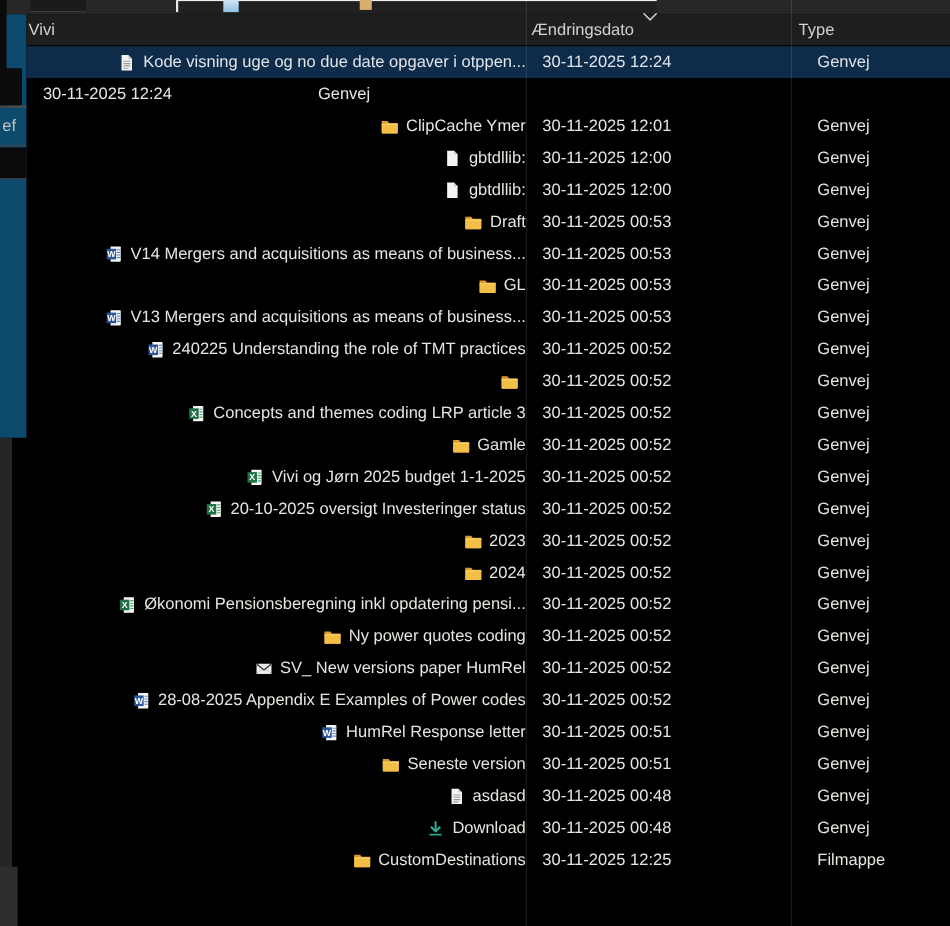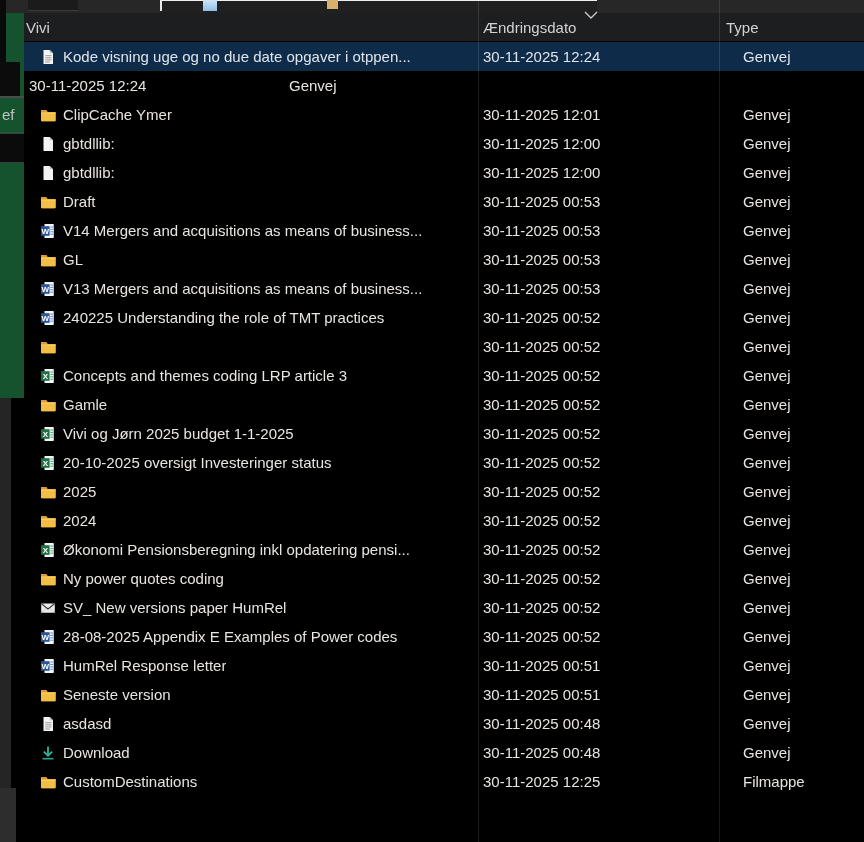--- a/index.html
+++ b/index.html
@@ -21,40 +21,40 @@
 
   
   .header{left:24px;top:13px;width:840px;height:28px;background:#1d1e20;}
   .header .hlabel{position:absolute;top:0;height:28px;line-height:30px;font-size:15px;color:#d2d2d2;white-space:nowrap;cursor:default;}
   .h-name{left:2px;}
   .h-date{left:459px;}
   .h-type{left:702px;}
   .sort-chevron{position:absolute;left:558px;top:-3px;width:18px;height:11px;}
 
   
-  .rail-top{left:0;top:13px;width:24px;height:385px;background:#14532d;}
+  .rail-top{left:0;top:13px;width:24px;height:385px;background:#0c4a6e;}
   .rail-black-side{position:absolute;left:0;top:-13px;width:6px;height:98px;background:#0a0a0a;}
   .rail-band1{position:absolute;left:0;top:49px;width:20px;height:34px;background:#0c0c0c;}
   .rail-div1{position:absolute;left:0;top:83px;width:24px;height:2px;background:#4b4b4b;}
   .rail-ef{position:absolute;left:2px;top:93px;font-size:15px;color:#c2c2c2;white-space:nowrap;}
   .rail-div2{position:absolute;left:0;top:119px;width:24px;height:1px;background:#474747;}
   .rail-band2{position:absolute;left:0;top:121px;width:24px;height:28px;background:#0b0b0b;}
   .rail-div3{position:absolute;left:0;top:149px;width:24px;height:1px;background:#3c3c3c;}
   .rail-bottom{left:0;top:398px;width:11px;height:444px;background:#252525;}
   .rail-corner{left:0;top:788px;width:16px;height:54px;background:#2d2d2d;}
 
   
   .file-list{left:24px;top:42px;width:840px;}
   .frow{height:29px;display:flex;align-items:center;font-size:15px;color:#e8e5e1;cursor:default;}
   .frow.selected{background:#0e2c49;color:#dfe4ea;}
-  .cell-name{flex:0 0 454px;display:flex;align-items:center;overflow:hidden;white-space:nowrap;padding-left:16px;box-sizing:border-box;}
+  .cell-name{flex:0 0 454px;display:flex;align-items:center;overflow:hidden;white-space:nowrap;padding-left:16px;box-sizing:border-box;justify-content:flex-end;}
   .cell-name .icon{flex:0 0 16px;height:16px;margin-right:7px;}
   .cell-name .icon svg{display:block;width:16px;height:16px;}
   .cell-name .label{overflow:hidden;white-space:nowrap;}
-  .cell-date{flex:0 0 241px;padding-left:5px;box-sizing:border-box;white-space:nowrap;}
+  .cell-date{flex:0 0 241px;padding-left:15px;box-sizing:border-box;white-space:nowrap;}
   .cell-type{flex:1;padding-left:24px;box-sizing:border-box;white-space:nowrap;overflow:hidden;}
 
   
   .col-sep{top:0;width:1px;height:842px;background:rgba(255,255,255,0.11);}
   .sep-1{left:478px;}
   .sep-2{left:719px;}
 </style>
 </head>
 <body>
 
@@ -328,21 +328,21 @@
   </div>
     <div class="frow">
     <div class="cell-name">
       <span class="icon">
           <svg viewBox="0 0 16 16">
             <path d="M1 3.1h5.3l1.5 1.8H15a.6.6 0 0 1 .6.6v8a.8.8 0 0 1-.8.8H1.8A.8.8 0 0 1 1 13.5V3.1z" fill="#dd9b33"></path>
             <path d="M1 5.6h14.6v7.9a.8.8 0 0 1-.8.8H1.8a.8.8 0 0 1-.8-.8V5.6z" fill="#f2be45"></path>
             <path d="M1 5.6h14.6v1.1H1z" fill="#f8d266"></path>
           </svg>
         </span>
-      <span class="label">2025</span>
+      <span class="label">2023</span>
     </div>
     <div class="cell-date">30-11-2025 00:52</div>
     <div class="cell-type">Genvej</div>
   </div>
     <div class="frow">
     <div class="cell-name">
       <span class="icon">
           <svg viewBox="0 0 16 16">
             <path d="M1 3.1h5.3l1.5 1.8H15a.6.6 0 0 1 .6.6v8a.8.8 0 0 1-.8.8H1.8A.8.8 0 0 1 1 13.5V3.1z" fill="#dd9b33"></path>
             <path d="M1 5.6h14.6v7.9a.8.8 0 0 1-.8.8H1.8a.8.8 0 0 1-.8-.8V5.6z" fill="#f2be45"></path>

